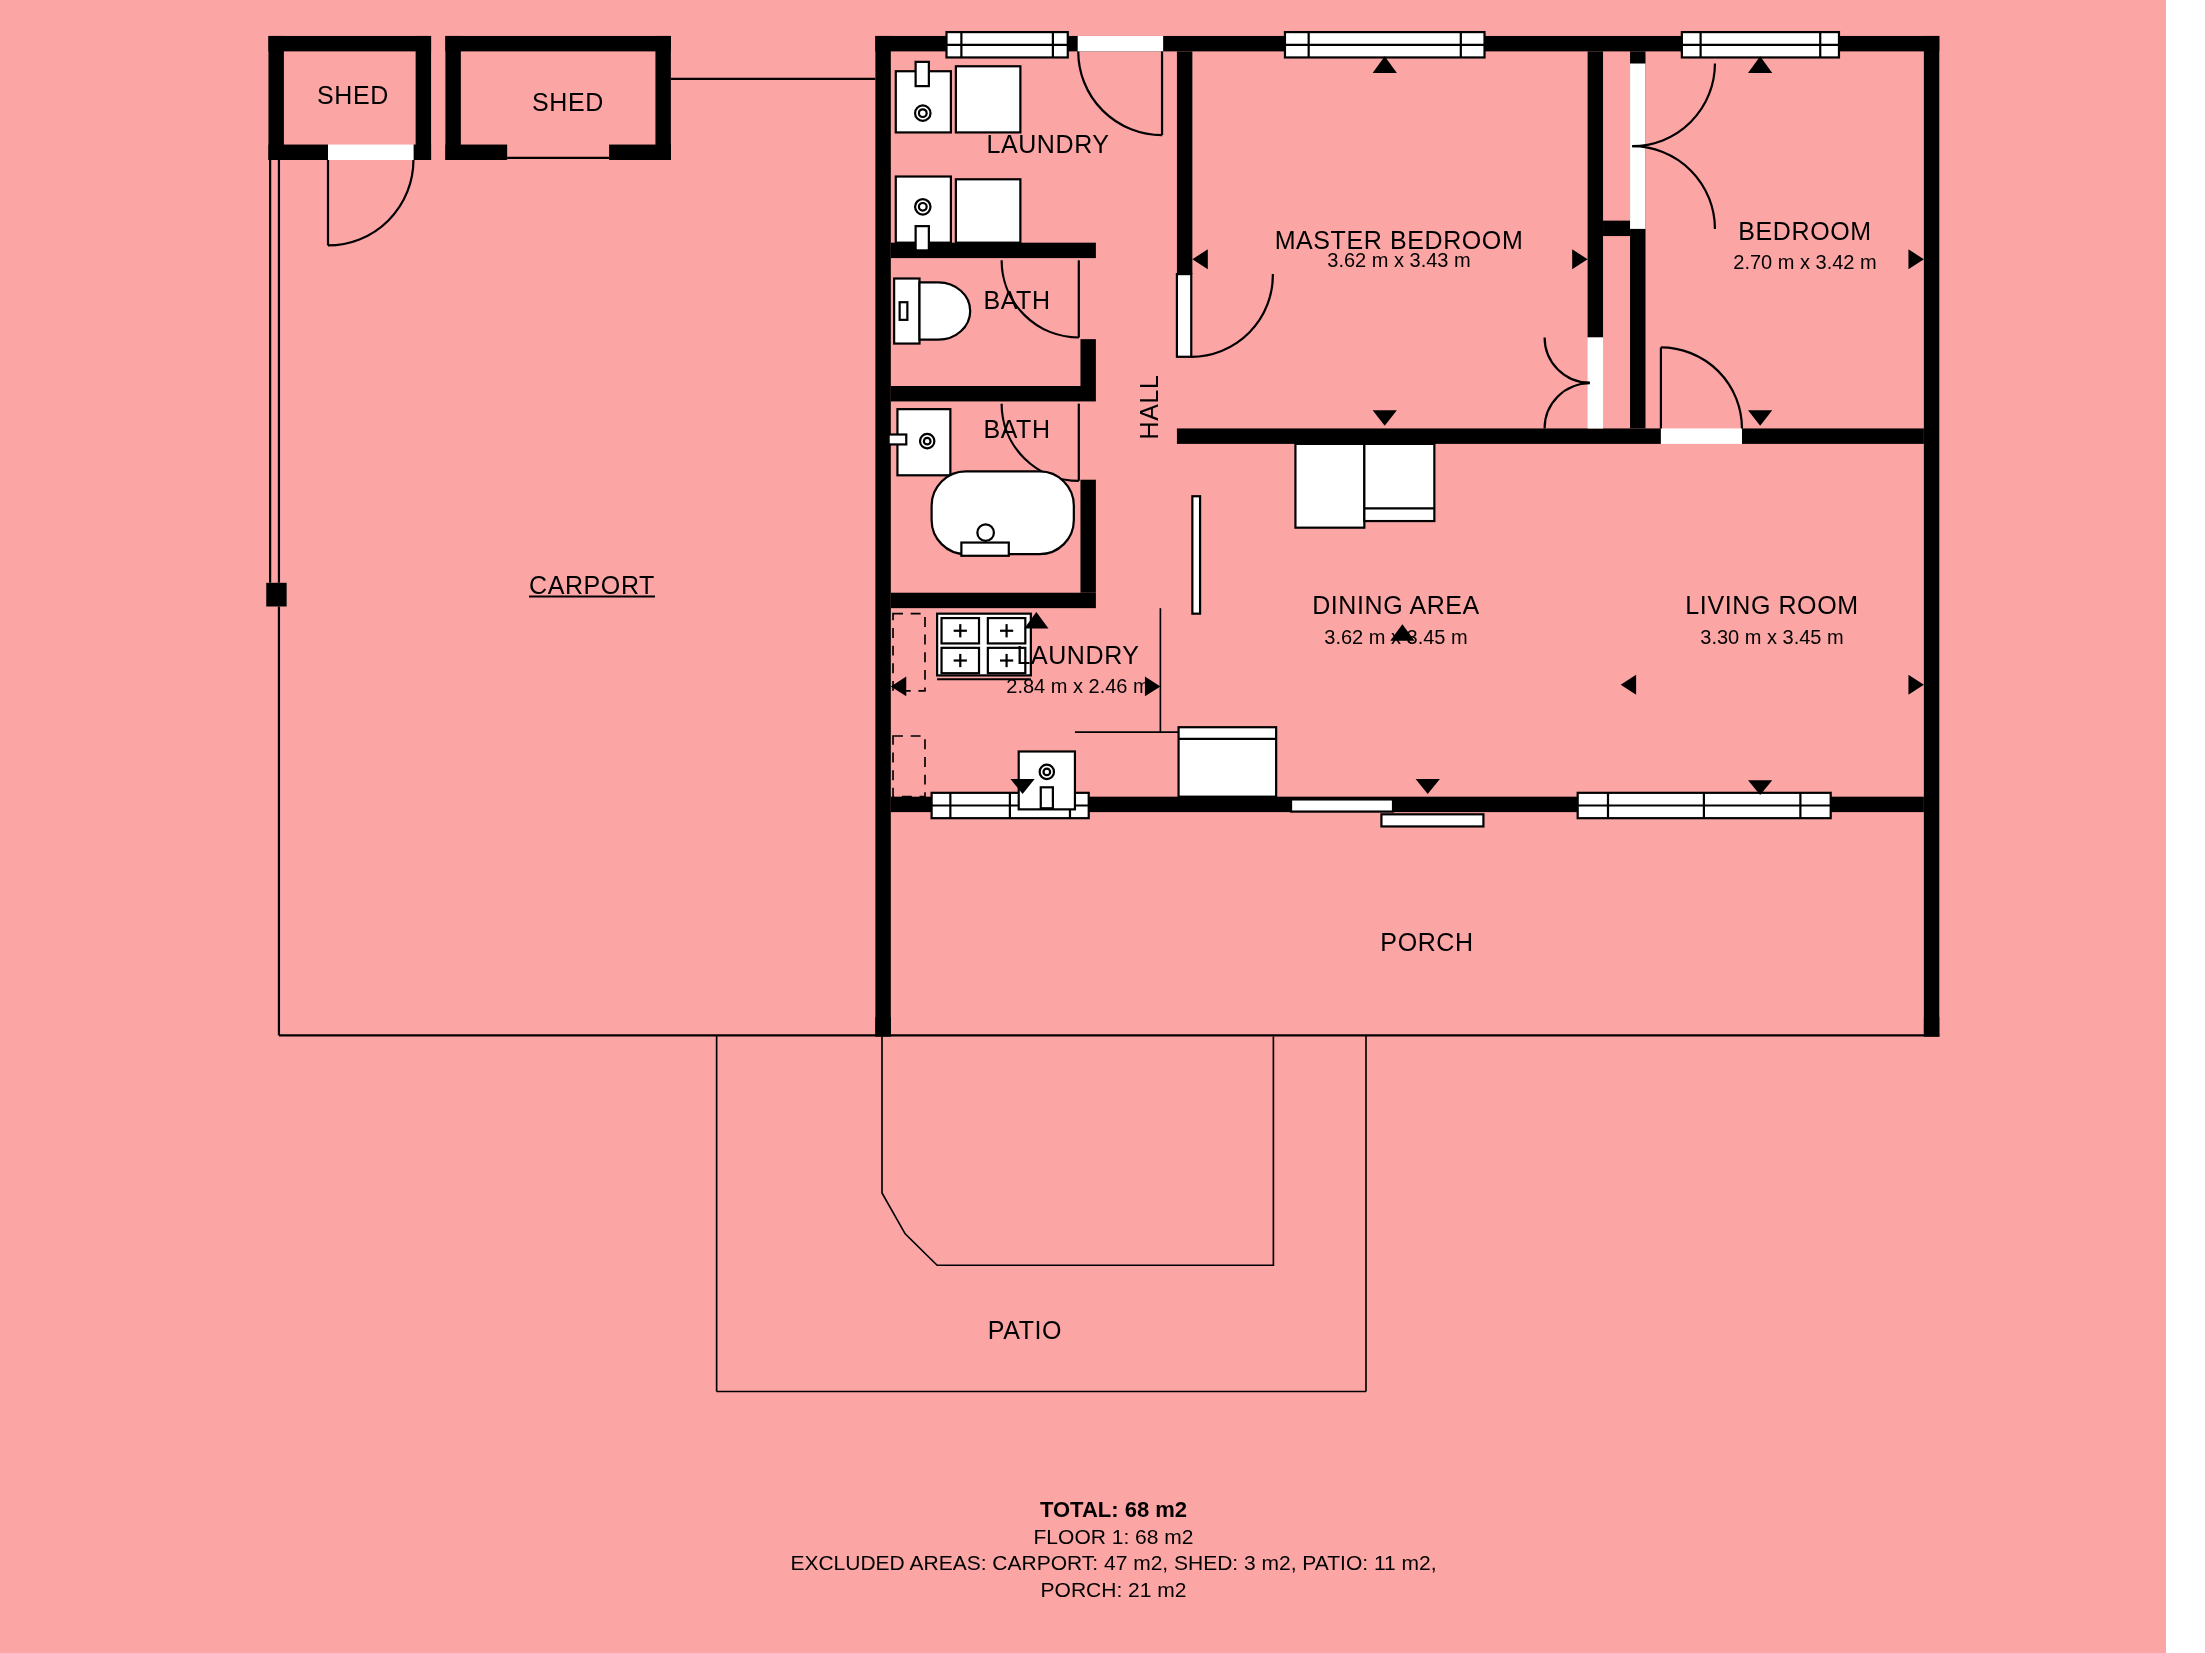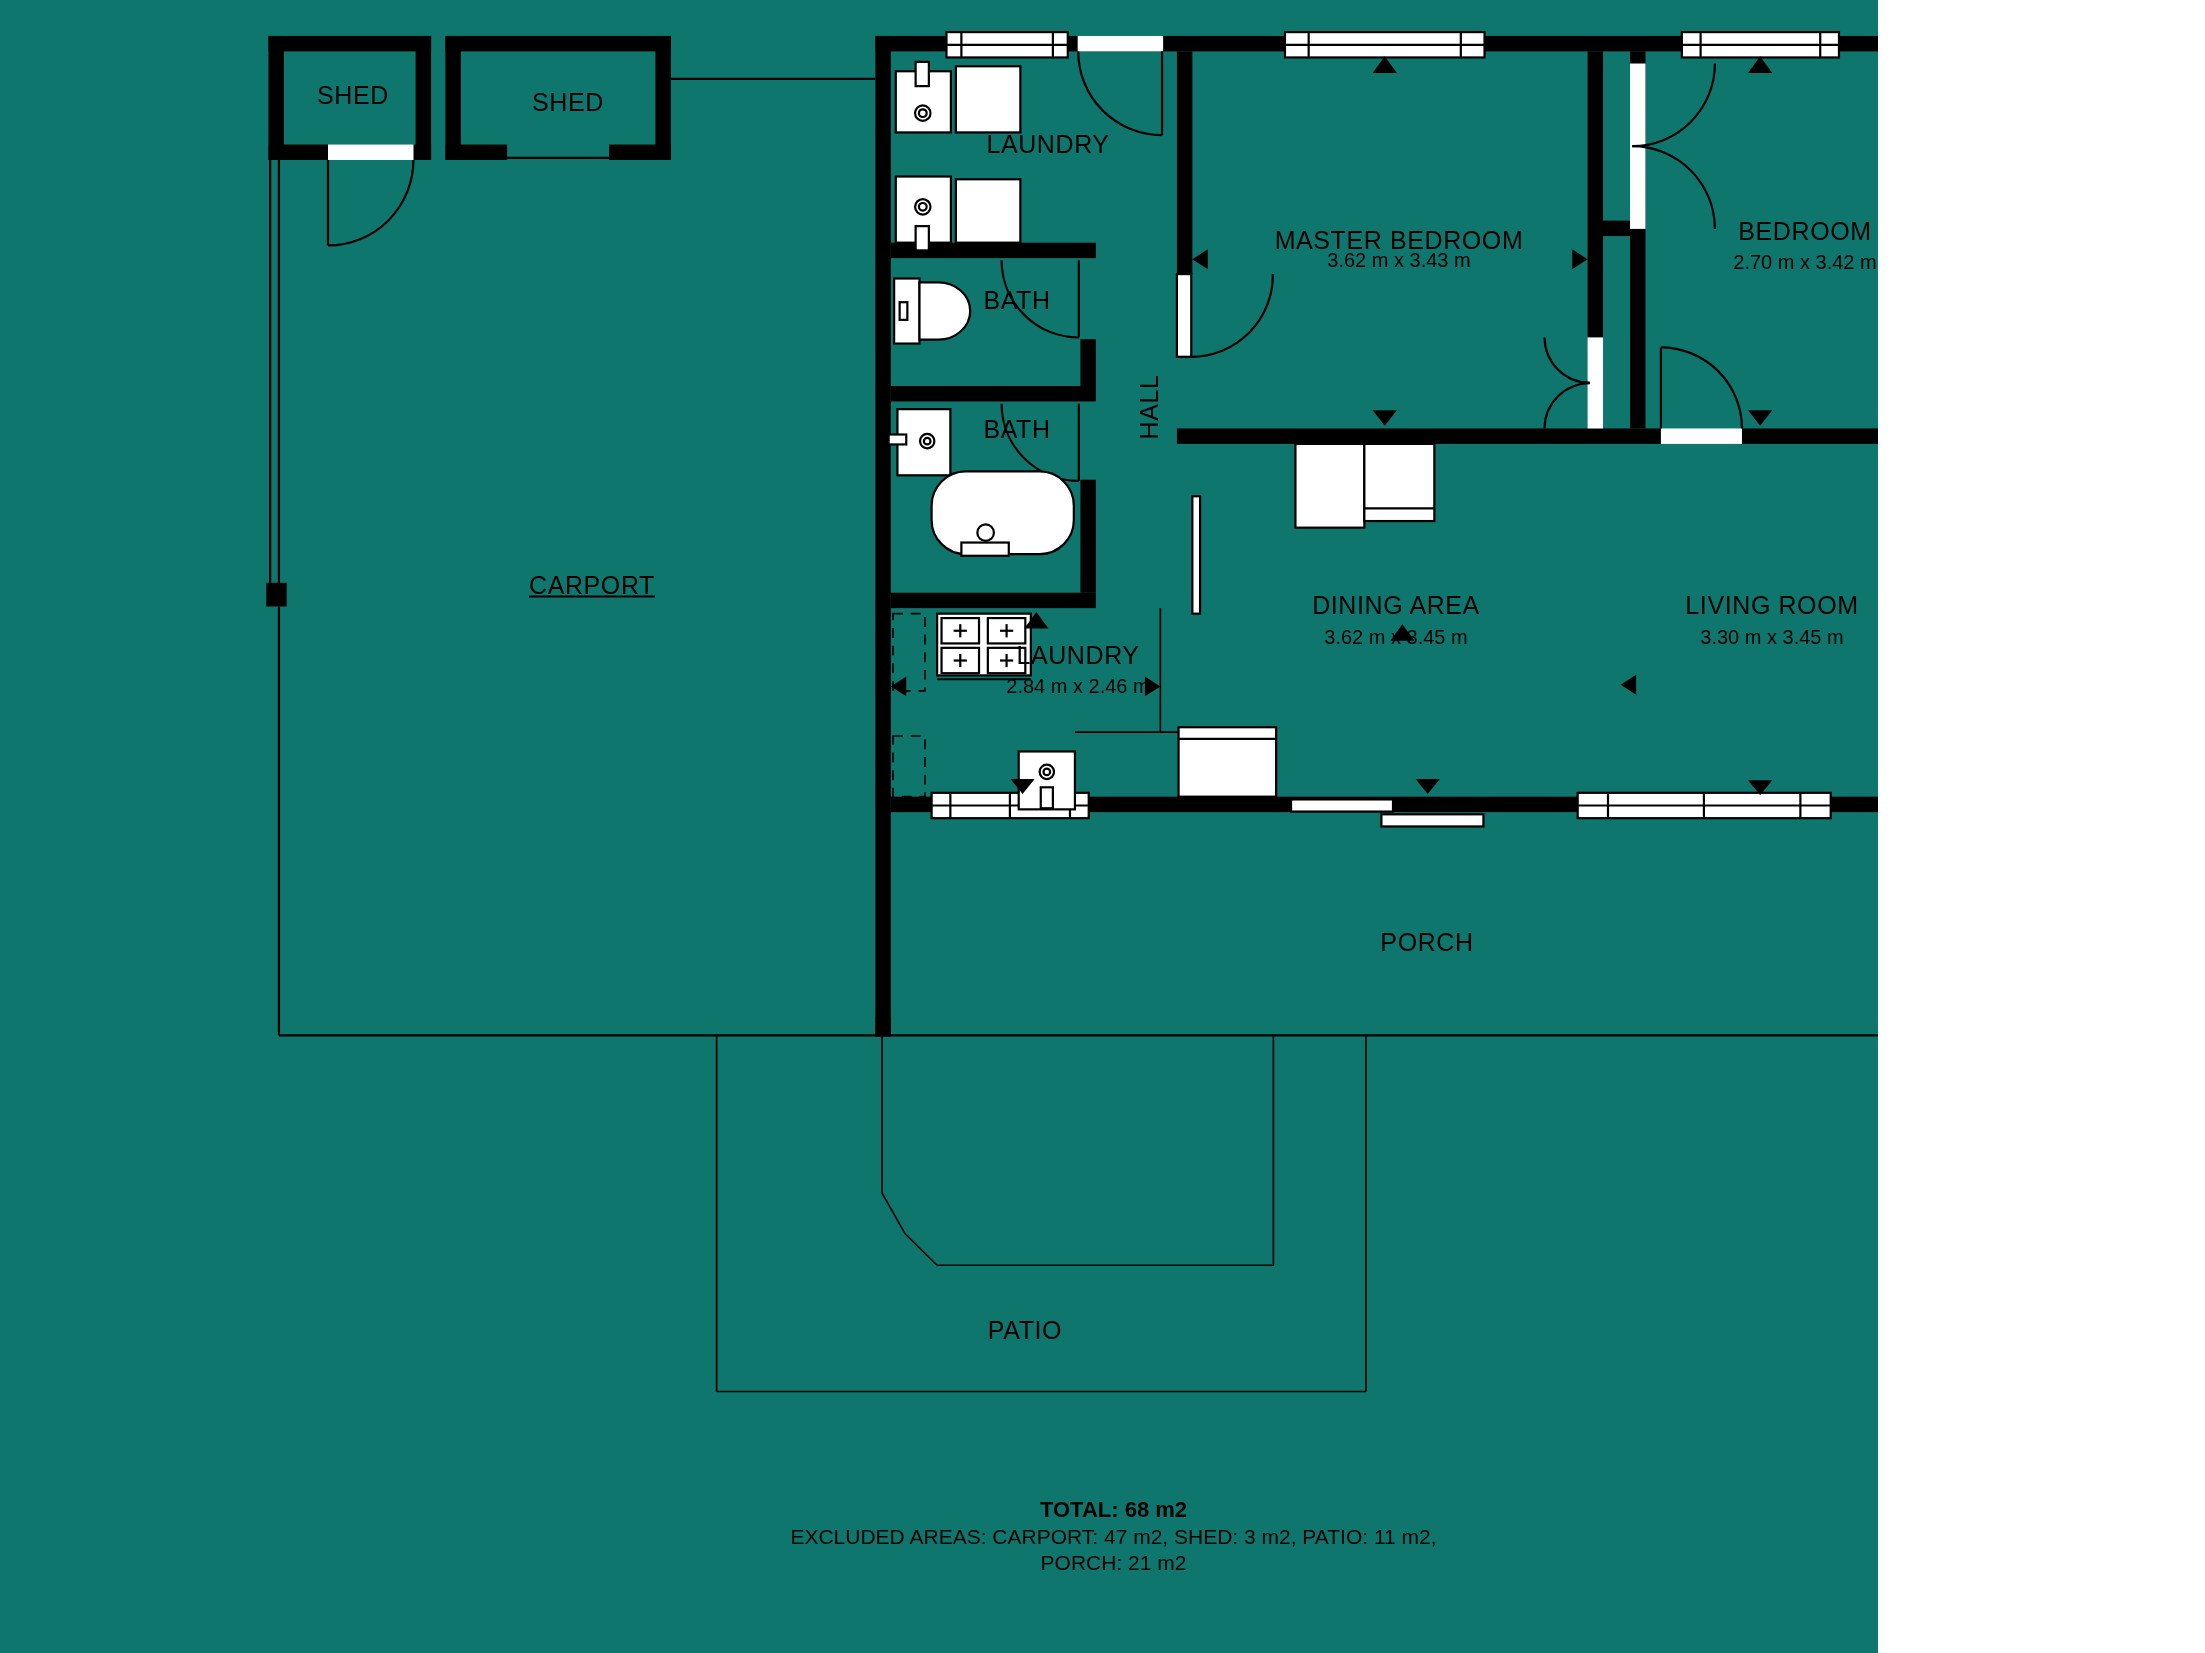--- a/index.html
+++ b/index.html
@@ -1,16 +1,16 @@
 <!DOCTYPE html>
 <html style="font-size:8.8px"><head>
 <meta charset="utf-8">
 <style>
   html,body{margin:0;padding:0;background:#ffffff;}
-  #stage{position:relative;width:1878px;height:1654px;background:#0f766e;overflow:hidden;
+  #stage{position:relative;width:2166px;height:1654px;background:#fca5a5;overflow:hidden;
          font-family:"Liberation Sans", sans-serif;color:#000;}
   #plan-svg{position:absolute;left:0;top:0;}
   .lbl{position:absolute;transform:translate(-50%,-50%);white-space:nowrap;
        font-size:25px;letter-spacing:0.6px;color:#000;}
   .dims{font-size:20px;letter-spacing:0;}
   .vert{transform:translate(-50%,-50%) rotate(-90deg);}
   .summary{position:absolute;left:678px;top:1497px;width:871px;text-align:center;
            font-size:21px;line-height:26.5px;}
   .summary .total{font-weight:bold;font-size:22px;}
   .disclaimer{position:absolute;left:678px;top:1621px;width:871px;text-align:center;
@@ -273,18 +273,19 @@
   <div class="lbl dims" style="left:1396px;top:637px;">3.62 m x 3.45 m</div>
 
   <div class="lbl" style="left:1772px;top:605px;">LIVING ROOM</div>
   <div class="lbl dims" style="left:1772px;top:637px;">3.30 m x 3.45 m</div>
 
   <div class="lbl" style="left:1427px;top:942px;">PORCH</div>
   <div class="lbl" style="left:1025px;top:1330px;">PATIO</div>
 
   <div class="summary">
     <div class="total">TOTAL: 68 m2</div>
+    <div>FLOOR 1: 68 m2</div>
     <div>EXCLUDED AREAS: CARPORT: 47 m2, SHED: 3 m2, PATIO: 11 m2,</div>
     <div>PORCH: 21 m2</div>
   </div>
 
 </div>
 
 
 </body></html>

